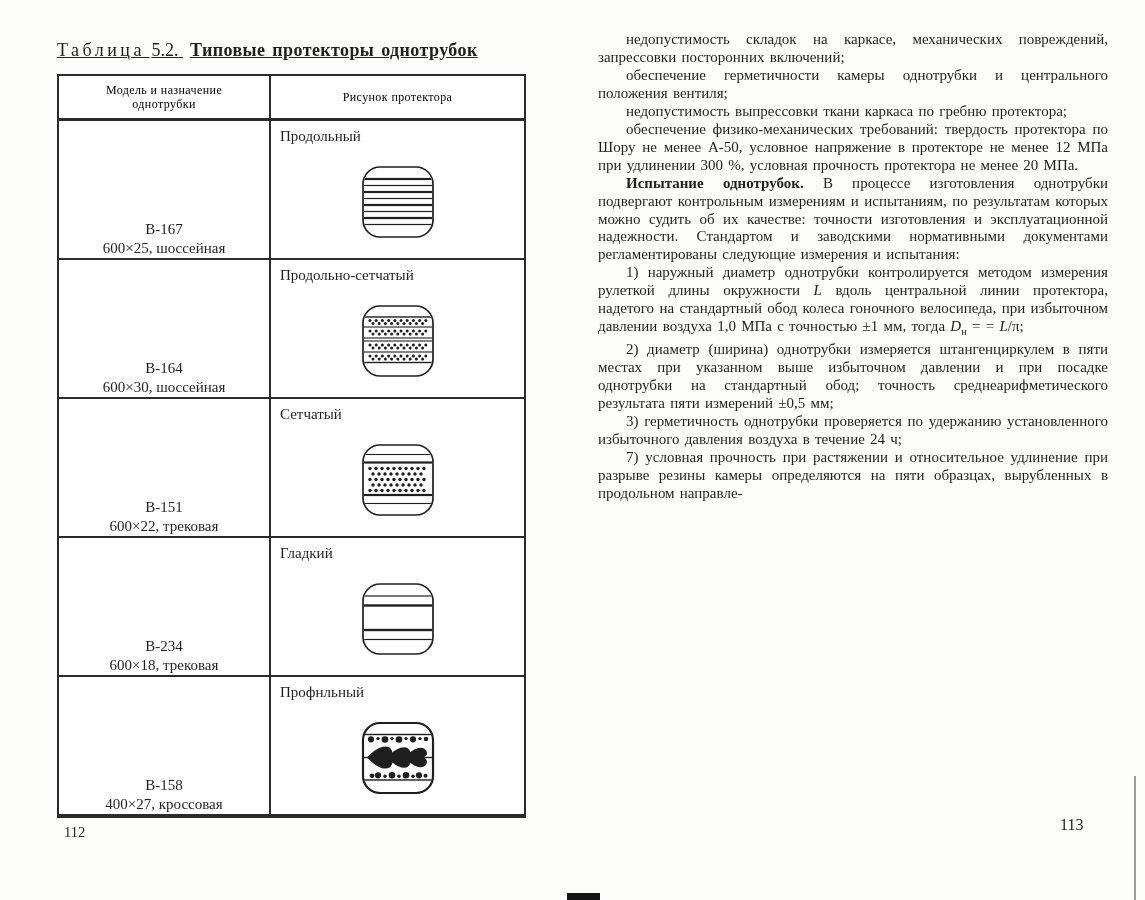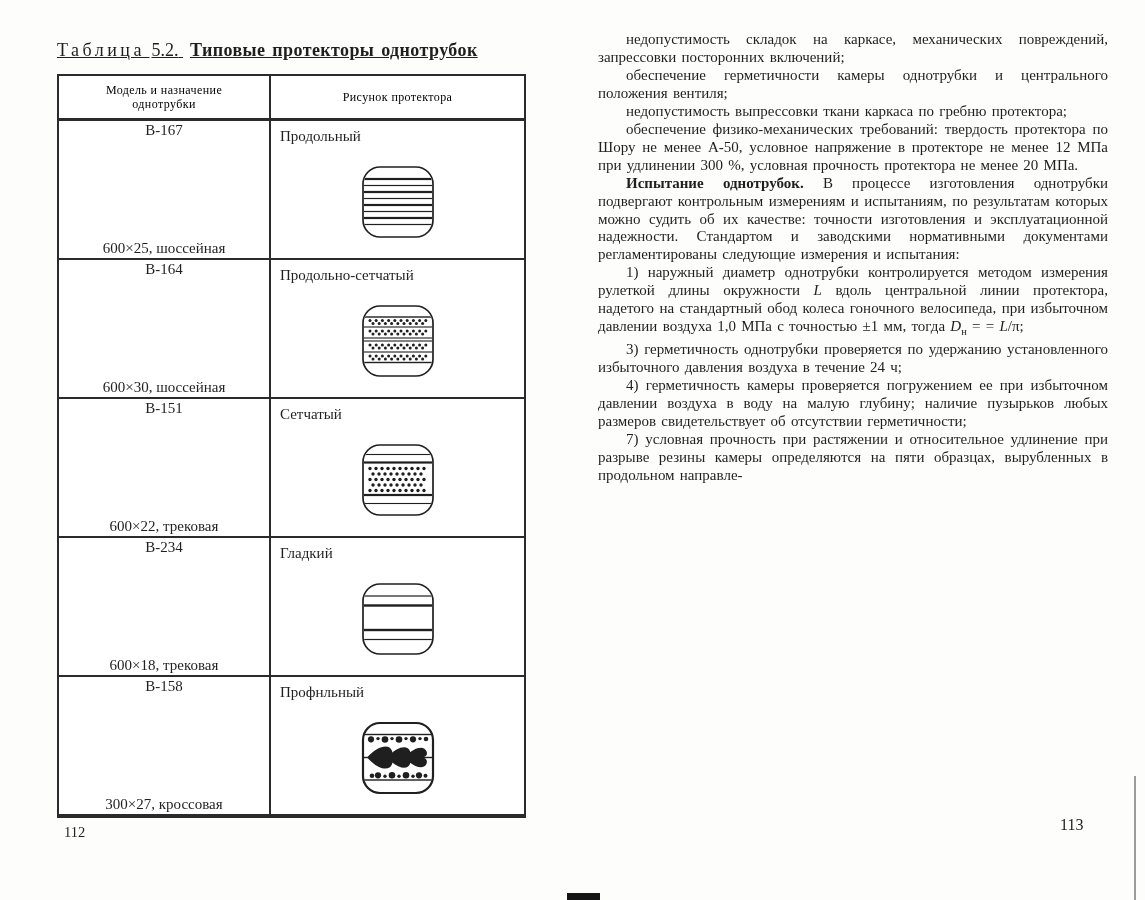--- a/index.html
+++ b/index.html
@@ -22,21 +22,21 @@
   }
   .ltable-header{display:flex;height:42px;border-bottom:3px solid #2b2b2b;flex:none;}
   .hcell{display:flex;align-items:center;justify-content:center;text-align:center;
     font-size:12px;line-height:14px;letter-spacing:0.4px;color:#000000;}
   .hcell-left{width:210px;border-right:2px solid #2b2b2b;flex:none;}
   .hcell-left span{display:block;max-width:150px;}
   .hcell-right{flex:1;}
   .trow{display:flex;flex:1;border-bottom:2px solid #2b2b2b;min-height:0;}
   .trow:last-child{border-bottom:none;}
   .cell-model{width:210px;flex:none;border-right:2px solid #2b2b2b;
-    display:flex;flex-direction:column;align-items:center;justify-content:space-between;
+    display:flex;flex-direction:column;align-items:center;justify-content:flex-end;
     font-size:15px;line-height:19px;text-align:center;}
   .cell-pattern{flex:1;display:flex;flex-direction:column;min-height:0;}
   .pattern-label{font-size:15px;margin:7px 0 0 9px;}
   .pattern-wrap{flex:1;display:flex;align-items:center;justify-content:center;min-height:0;}
   .pnum-left{position:absolute;left:64px;top:824px;font-size:14.5px;}
   .pnum-right{position:absolute;left:1060px;top:816px;width:48px;text-align:left;font-size:16px;}
   
   .rtext{
     position:absolute;left:598px;top:31px;width:510px;
     font-size:15px;line-height:17.95px;text-align:justify;word-spacing:1.5px;
@@ -294,21 +294,21 @@
               <rect x="2" y="46.80" width="70" height="2.4"></rect>
               <rect x="2" y="56.90" width="70" height="1.2"></rect>
             </g>
           </svg>
         </div>
       </div>
     </div>
     <div class="trow">
       <div class="cell-model">
         <div>В-158</div>
-        <div>300×27, кроссовая</div>
+        <div>400×27, кроссовая</div>
       </div>
       <div class="cell-pattern">
         <div class="pattern-label">Профнльный</div>
         <div class="pattern-wrap">
           <svg width="74" height="74" viewBox="0 0 74 74">
             <defs>
               <clipPath id="pclip4">
                 <rect x="3" y="3" width="68" height="68" rx="16" ry="16"></rect>
               </clipPath>
             </defs>
@@ -348,21 +348,21 @@
 
 <div class="pnum-left">112</div>
 
 <div class="rtext">
     <p><span>недопустимость складок на каркасе, механических повреждений, запрессовки посторонних включений;</span></p>
     <p><span>обеспечение герметичности камеры однотрубки и центрального положения вентиля;</span></p>
     <p><span>недопустимость выпрессовки ткани каркаса по гребню протектора;</span></p>
     <p><span>обеспечение физико-механических требований: твердость протектора по Шору не менее А-50, условное напряжение в протекторе не менее 12 МПа при удлинении 300 %, условная прочность протектора не менее 20 МПа.</span></p>
     <p><span class="b">Испытание однотрубок.</span><span> В процессе  изготовления однотрубки подвергают контрольным измерениям и испытаниям, по результатам которых можно судить об их качестве: точности изготовления и эксплуатационной надежности. Стандартом и заводскими нормативными документами регламентированы следующие измерения и испытания:</span></p>
     <p><span>1) наружный диаметр однотрубки контролируется методом измерения рулеткой длины окружности </span><span class="i">L</span><span> вдоль центральной линии протектора, надетого на стандартный обод колеса гоночного велосипеда, при избыточном давлении воздуха 1,0 МПа с точностью ±1 мм, тогда </span><span class="i">D</span><span class="sub">н</span><span> = = </span><span class="i">L</span><span>/π;</span></p>
+    <p><span>2) диаметр (ширина) однотрубки измеряется штангенциркулем в пяти местах при указанном выше избыточном давлении и при посадке однотрубки на стандартный обод; точность среднеарифметического результата пяти измерений ±0,5 мм;</span></p>
     <p><span>3) герметичность однотрубки проверяется по удержанию установленного избыточного давления воздуха в течение 24 ч;</span></p>
-    <p><span>4) герметичность камеры проверяется погружением ее при избыточном давлении воздуха в воду на малую глубину; наличие пузырьков любых размеров свидетельствует об отсутствии герметичности;</span></p>
     <p><span>7) условная прочность при растяжении и относительное удлинение при разрыве резины камеры определяются на пяти образцах, вырубленных в продольном направле-</span></p>
   </div>
 
 <div class="pnum-right">113</div>
 
 <div class="bottom-bar"></div>
 <div class="edge-line"></div>
 
 </body></html>

